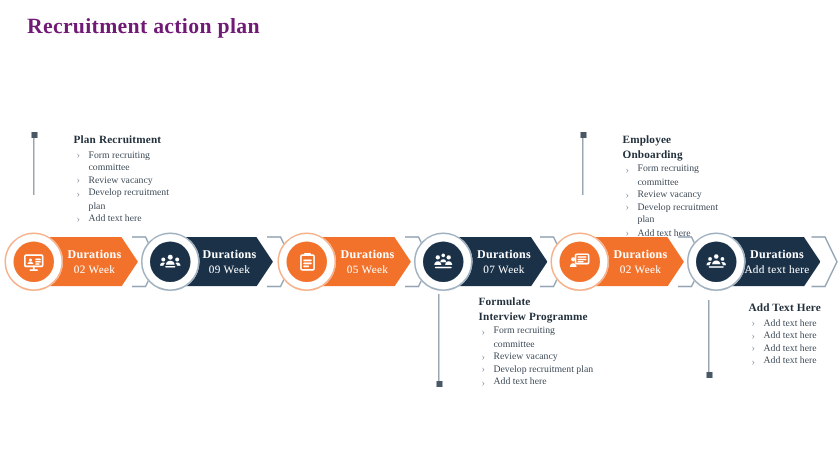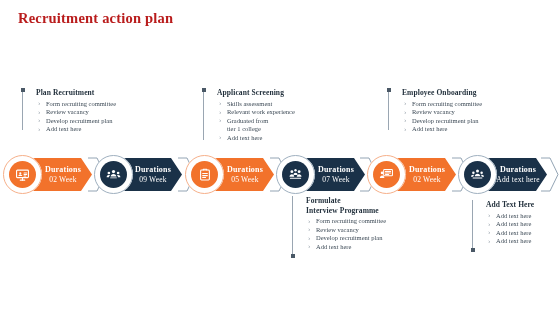--- a/index.html
+++ b/index.html
@@ -23,21 +23,21 @@
   }
 
   
   .title {
     position: absolute;
     left: 18px;
     top: 10px;
     font-family: "Liberation Serif", serif;
     font-size: 14.5px;
     font-weight: bold;
-    color: #b91c1c;
+    color: #701a75;
     letter-spacing: 0.2px;
     white-space: nowrap;
   }
 
   
   .timeline {
     position: absolute;
     left: 0;
     top: 155px;
     width: 560px;
@@ -109,21 +109,21 @@
   .badge.orange .disc { background: #f2722b; }
   .badge.navy   .disc { background: #1a3148; }
   .badge.orange .ring { border-color: #f6b08a; }
   .badge.navy   .ring { border-color: #9fb0bf; }
   .badge svg { display: block; }
 
   
   .card {
     position: absolute;
     box-sizing: border-box;
-    padding-left: 14px;
+    padding-left: 27px;
   }
   .card .rule {
     position: absolute;
     left: 0;
     top: 0;
     bottom: 0;
     width: 1px;
     background: #9aa6b2;
   }
   .card .marker {
@@ -181,32 +181,20 @@
     <h3>Plan Recruitment</h3>
     <ul>
       <li>Form recruiting committee</li>
       <li>Review vacancy</li>
       <li>Develop recruitment plan</li>
       <li>Add text here</li>
     </ul>
   </div>
 
 
-  <div class="card top" style="left:203px; top:88px; width:100px; height:52px;">
-    <div class="rule"></div>
-    <div class="marker"></div>
-    <h3>Applicant Screening</h3>
-    <ul>
-      <li>Skills assessment</li>
-      <li>Relevant work experience</li>
-      <li>Graduated from
-tier 1 college</li>
-      <li>Add text here</li>
-    </ul>
-  </div>
 
   <div class="card top" style="left:388px; top:88px; width:100px; height:42px;">
     <div class="rule"></div>
     <div class="marker"></div>
     <h3>Employee Onboarding</h3>
     <ul>
       <li>Form recruiting committee</li>
       <li>Review vacancy</li>
       <li>Develop recruitment plan</li>
       <li>Add text here</li>

